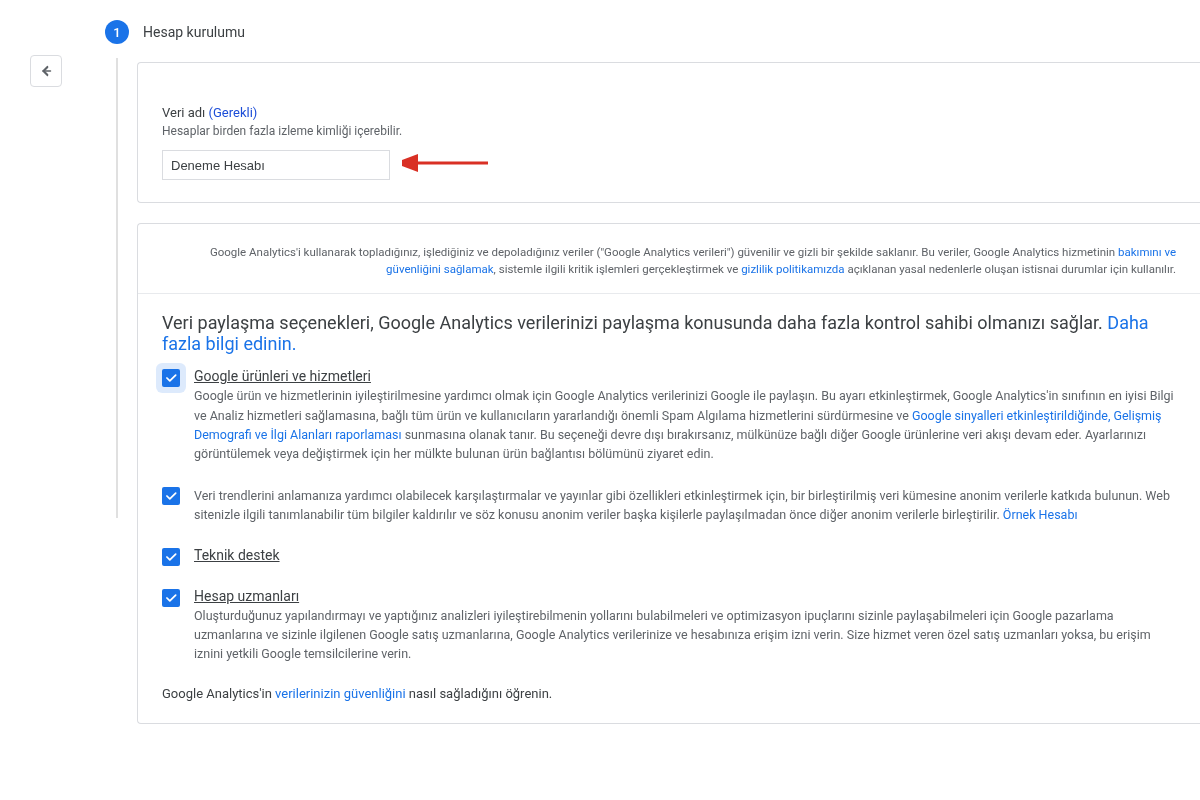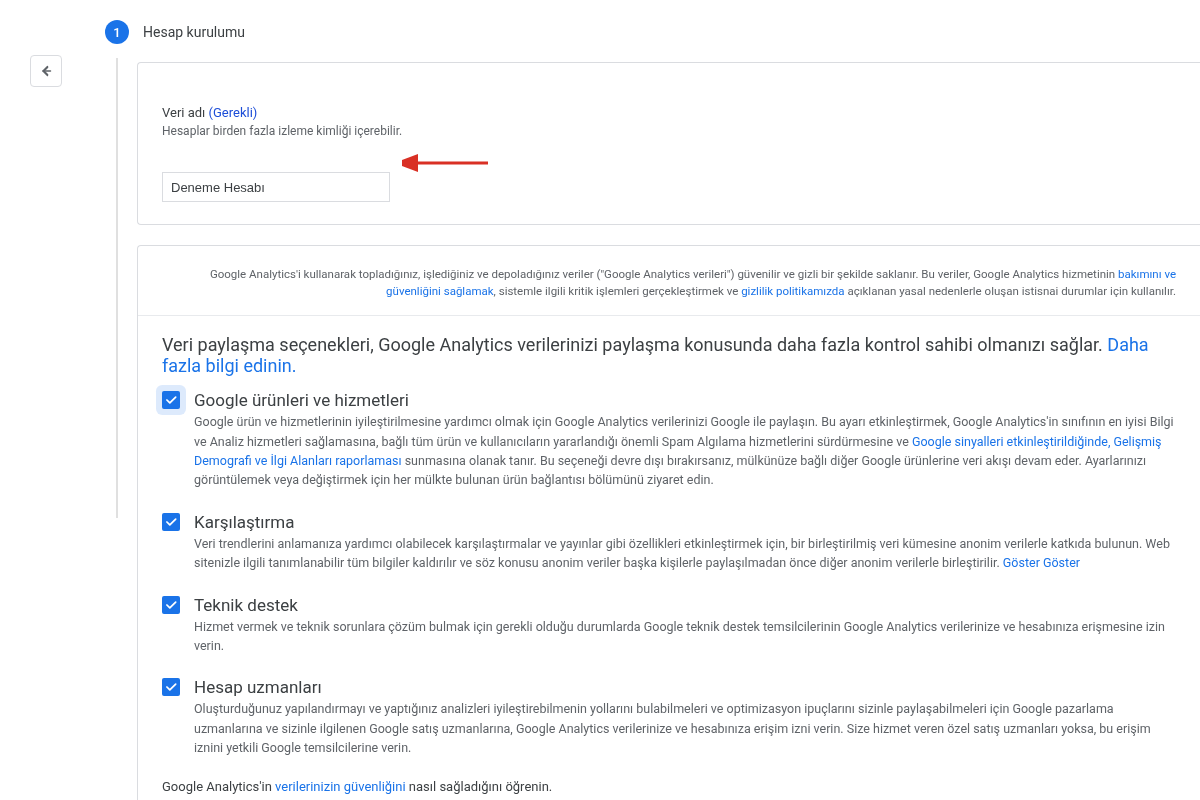--- a/index.html
+++ b/index.html
@@ -32,21 +32,21 @@
 
   .card-title { font-size: 15px; color: #3c4043; margin-bottom: 0; }
 
   .label-row { margin-top: 22px; font-size: 13px; }
   .label-row .req { color: #1d4ed8; }
   .hint { font-size: 12px; color: #5f6368; margin-top: 4px; }
 
   .input-wrap { margin-top: 12px; position: relative; }
   .text-input {
     width: 228px; height: 30px; border: 1px solid #dadce0; padding: 0 8px;
-    font-size: 13px; color: #3c4043; outline: none; margin-top: 22px;
+    font-size: 13px; color: #3c4043; outline: none;
   }
 
   .arrow-annot { position: absolute; pointer-events: none; }
   .arrow-annot svg { display: block; }
 
   .sec-title-row { display: flex; align-items: center; gap: 6px; font-size: 15px; margin-bottom: 6px; }
   .help-icon {
     width: 16px; height: 16px; border: 1.4px solid #5f6368; border-radius: 50%;
     display: flex; align-items: center; justify-content: center; font-size: 11px; color: #5f6368; font-weight: 700;
   }
@@ -60,21 +60,21 @@
   .opt { display: flex; gap: 14px; margin-bottom: 22px; }
   .opt:last-child { margin-bottom: 0; }
   .chk {
     flex: 0 0 18px; width: 18px; height: 18px; border-radius: 2px;
     background: #1a73e8; display: flex; align-items: center; justify-content: center; margin-top: 1px;
     cursor: pointer;
   }
   .chk.ring { box-shadow: 0 0 0 6px rgba(26,115,232,0.15); }
   .chk svg { width: 14px; height: 14px; }
   .opt-body { flex: 1; }
-  .opt-title { font-size: 17px; color: #3c4043; margin-bottom: 2px; }
+  .opt-title { font-size: 14px; color: #3c4043; margin-bottom: 2px; text-decoration: underline; }
   .opt-desc { font-size: 12.5px; color: #5f6368; line-height: 1.55; }
 
   .footer-note { font-size: 13px; color: #3c4043; margin-top: 20px; }
 </style>
 </head>
 <body>
 
 <div class="back-btn">
   <svg viewBox="0 0 24 24">
       <path d="M15 6l-6 6 6 6" fill="none" stroke="#5f6368" stroke-width="2"></path>
@@ -143,36 +143,34 @@
       </div>
     </div>
 
     <div class="opt">
       <div class="chk">
           <svg viewBox="0 0 24 24">
             <path d="M5 12l5 5L20 7" fill="none" stroke="#fff" stroke-width="3" stroke-linecap="round" stroke-linejoin="round"></path>
           </svg>
         </div>
       <div class="opt-body">
-        <div class="opt-title">Karşılaştırma</div>
         <div class="opt-desc">
-          <span>Veri trendlerini anlamanıza yardımcı olabilecek karşılaştırmalar ve yayınlar gibi özellikleri etkinleştirmek için, bir birleştirilmiş veri kümesine anonim verilerle katkıda bulunun. Web sitenizle ilgili tanımlanabilir tüm bilgiler kaldırılır ve söz konusu anonim veriler başka kişilerle paylaşılmadan önce diğer anonim verilerle birleştirilir.   </span><a>Göster Göster</a>
+          <span>Veri trendlerini anlamanıza yardımcı olabilecek karşılaştırmalar ve yayınlar gibi özellikleri etkinleştirmek için, bir birleştirilmiş veri kümesine anonim verilerle katkıda bulunun. Web sitenizle ilgili tanımlanabilir tüm bilgiler kaldırılır ve söz konusu anonim veriler başka kişilerle paylaşılmadan önce diğer anonim verilerle birleştirilir.   </span><a>Örnek Hesabı</a>
         </div>
       </div>
     </div>
 
     <div class="opt">
       <div class="chk">
           <svg viewBox="0 0 24 24">
             <path d="M5 12l5 5L20 7" fill="none" stroke="#fff" stroke-width="3" stroke-linecap="round" stroke-linejoin="round"></path>
           </svg>
         </div>
       <div class="opt-body">
         <div class="opt-title">Teknik destek</div>
-        <div class="opt-desc">Hizmet vermek ve teknik sorunlara çözüm bulmak için gerekli olduğu durumlarda Google teknik destek temsilcilerinin Google Analytics verilerinize ve hesabınıza erişmesine izin verin.</div>
       </div>
     </div>
 
     <div class="opt">
       <div class="chk">
           <svg viewBox="0 0 24 24">
             <path d="M5 12l5 5L20 7" fill="none" stroke="#fff" stroke-width="3" stroke-linecap="round" stroke-linejoin="round"></path>
           </svg>
         </div>
       <div class="opt-body">

